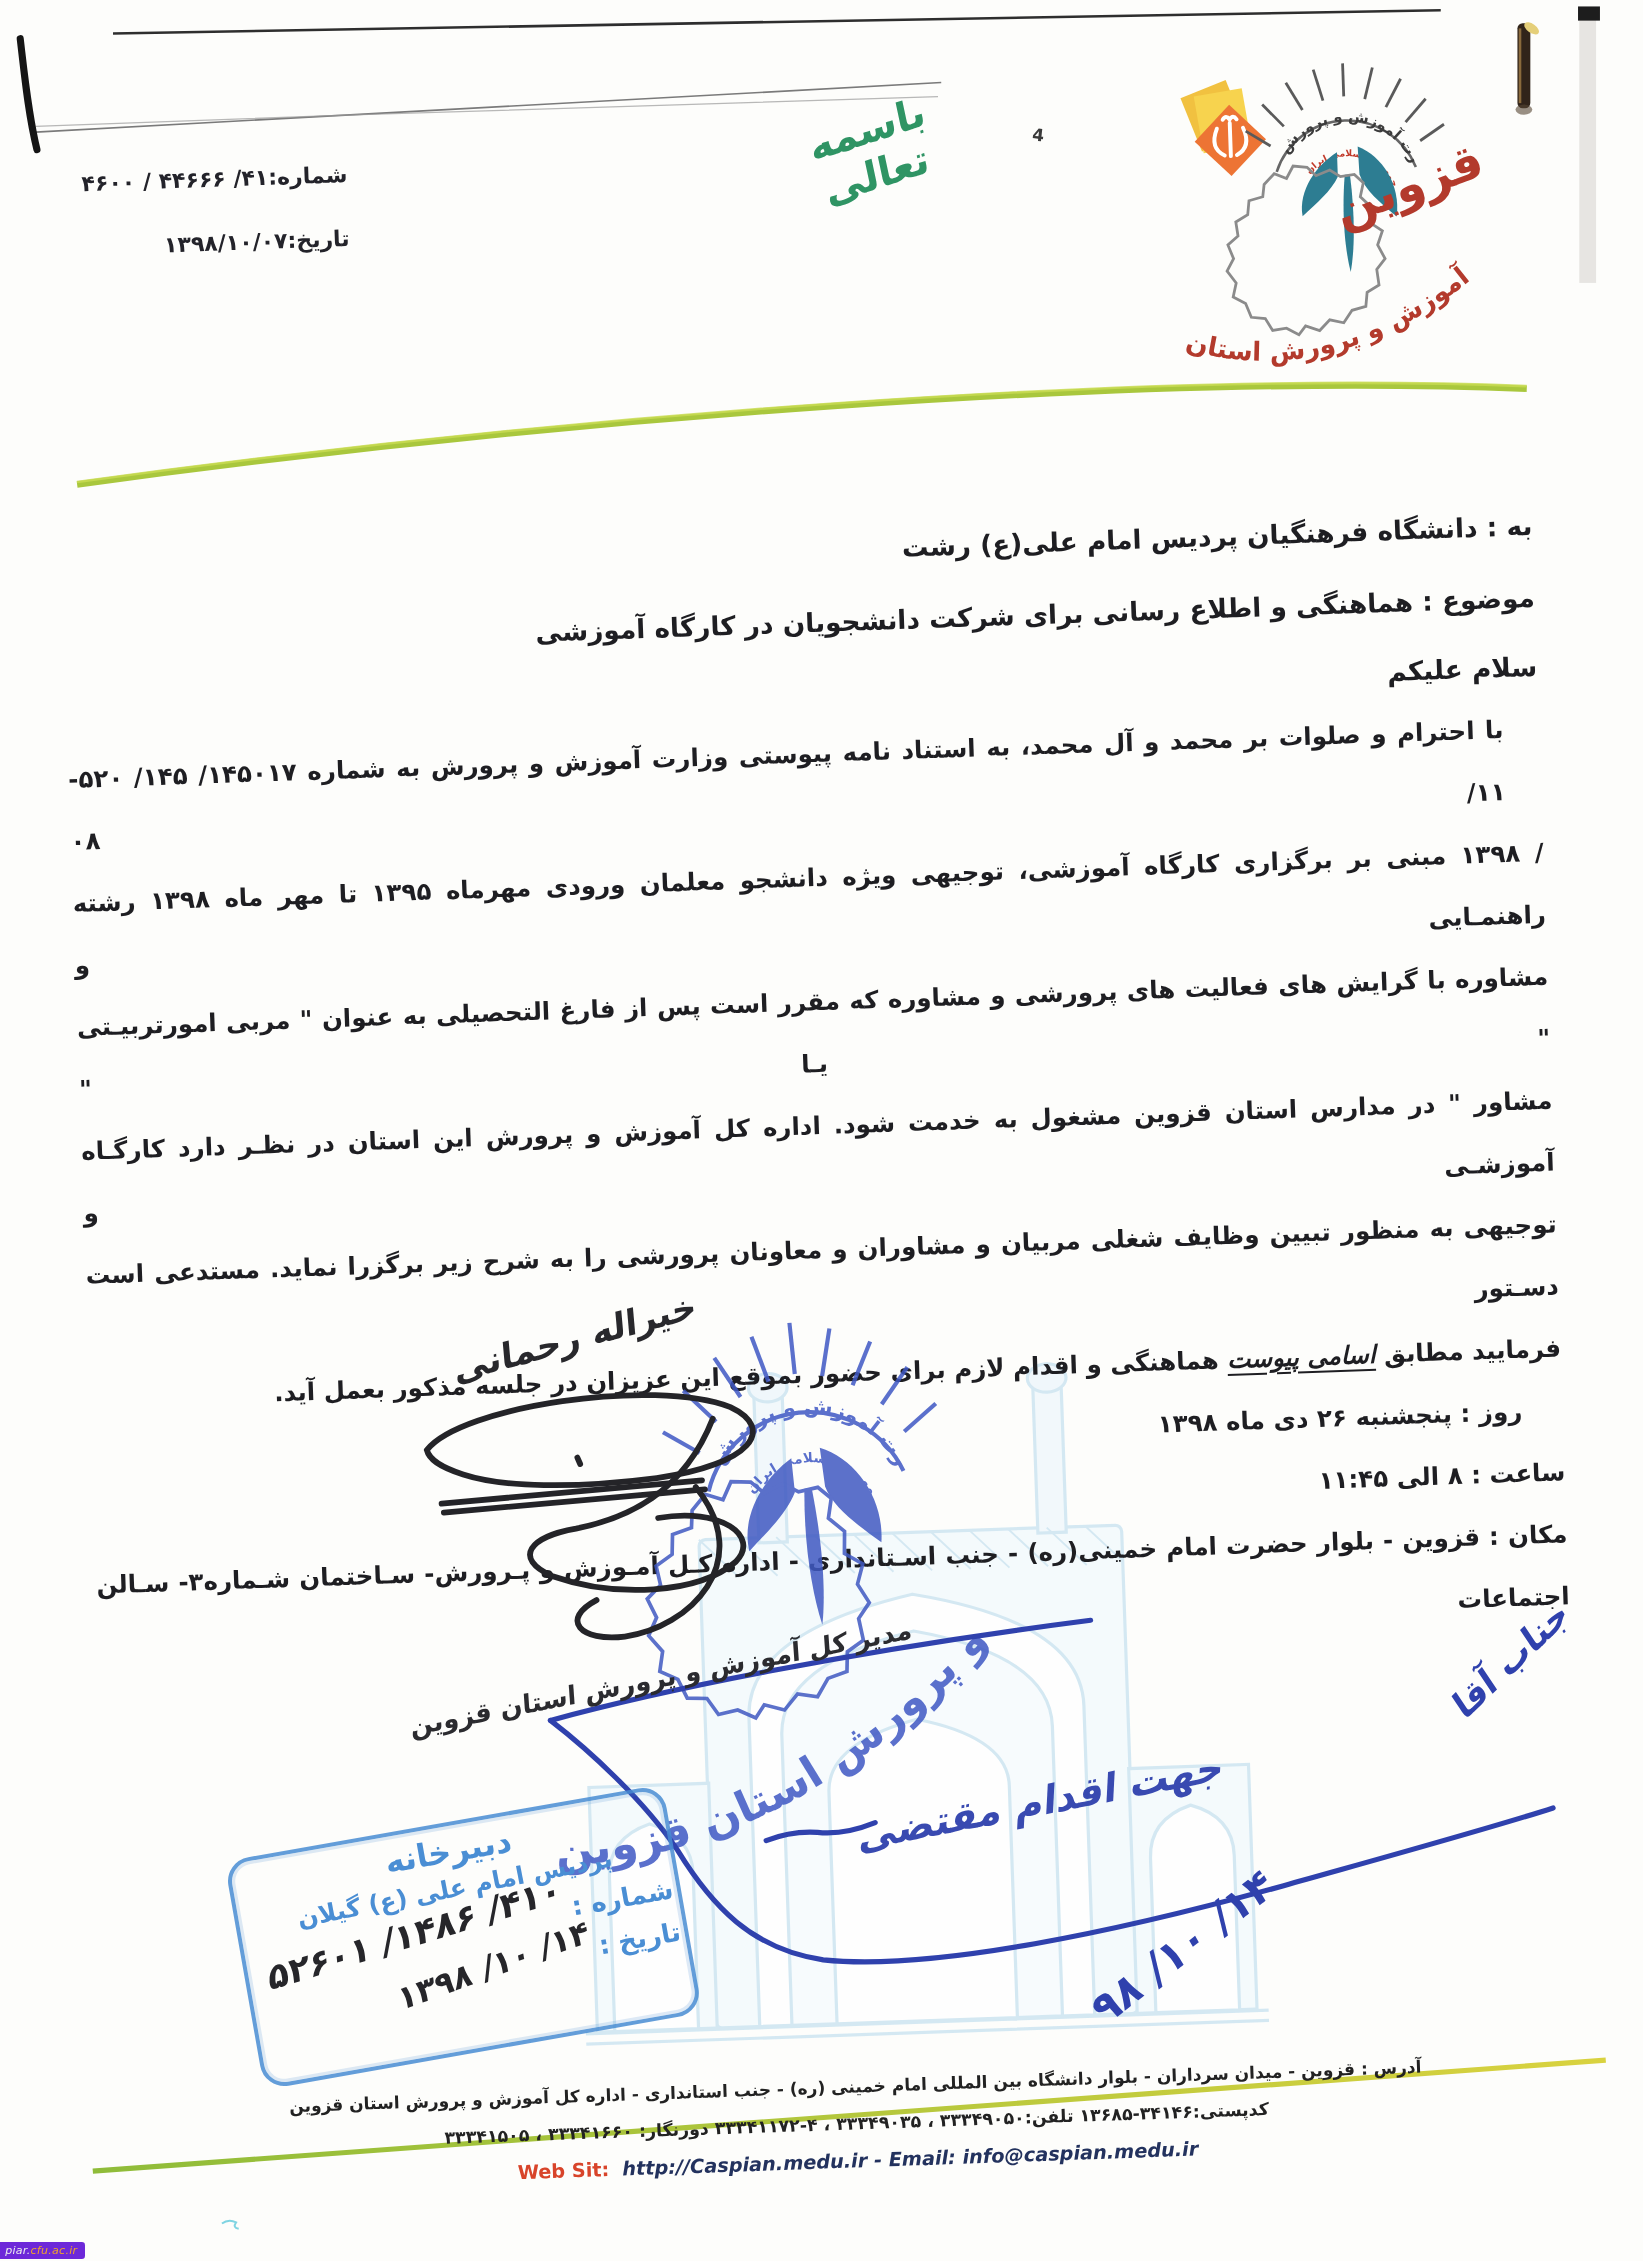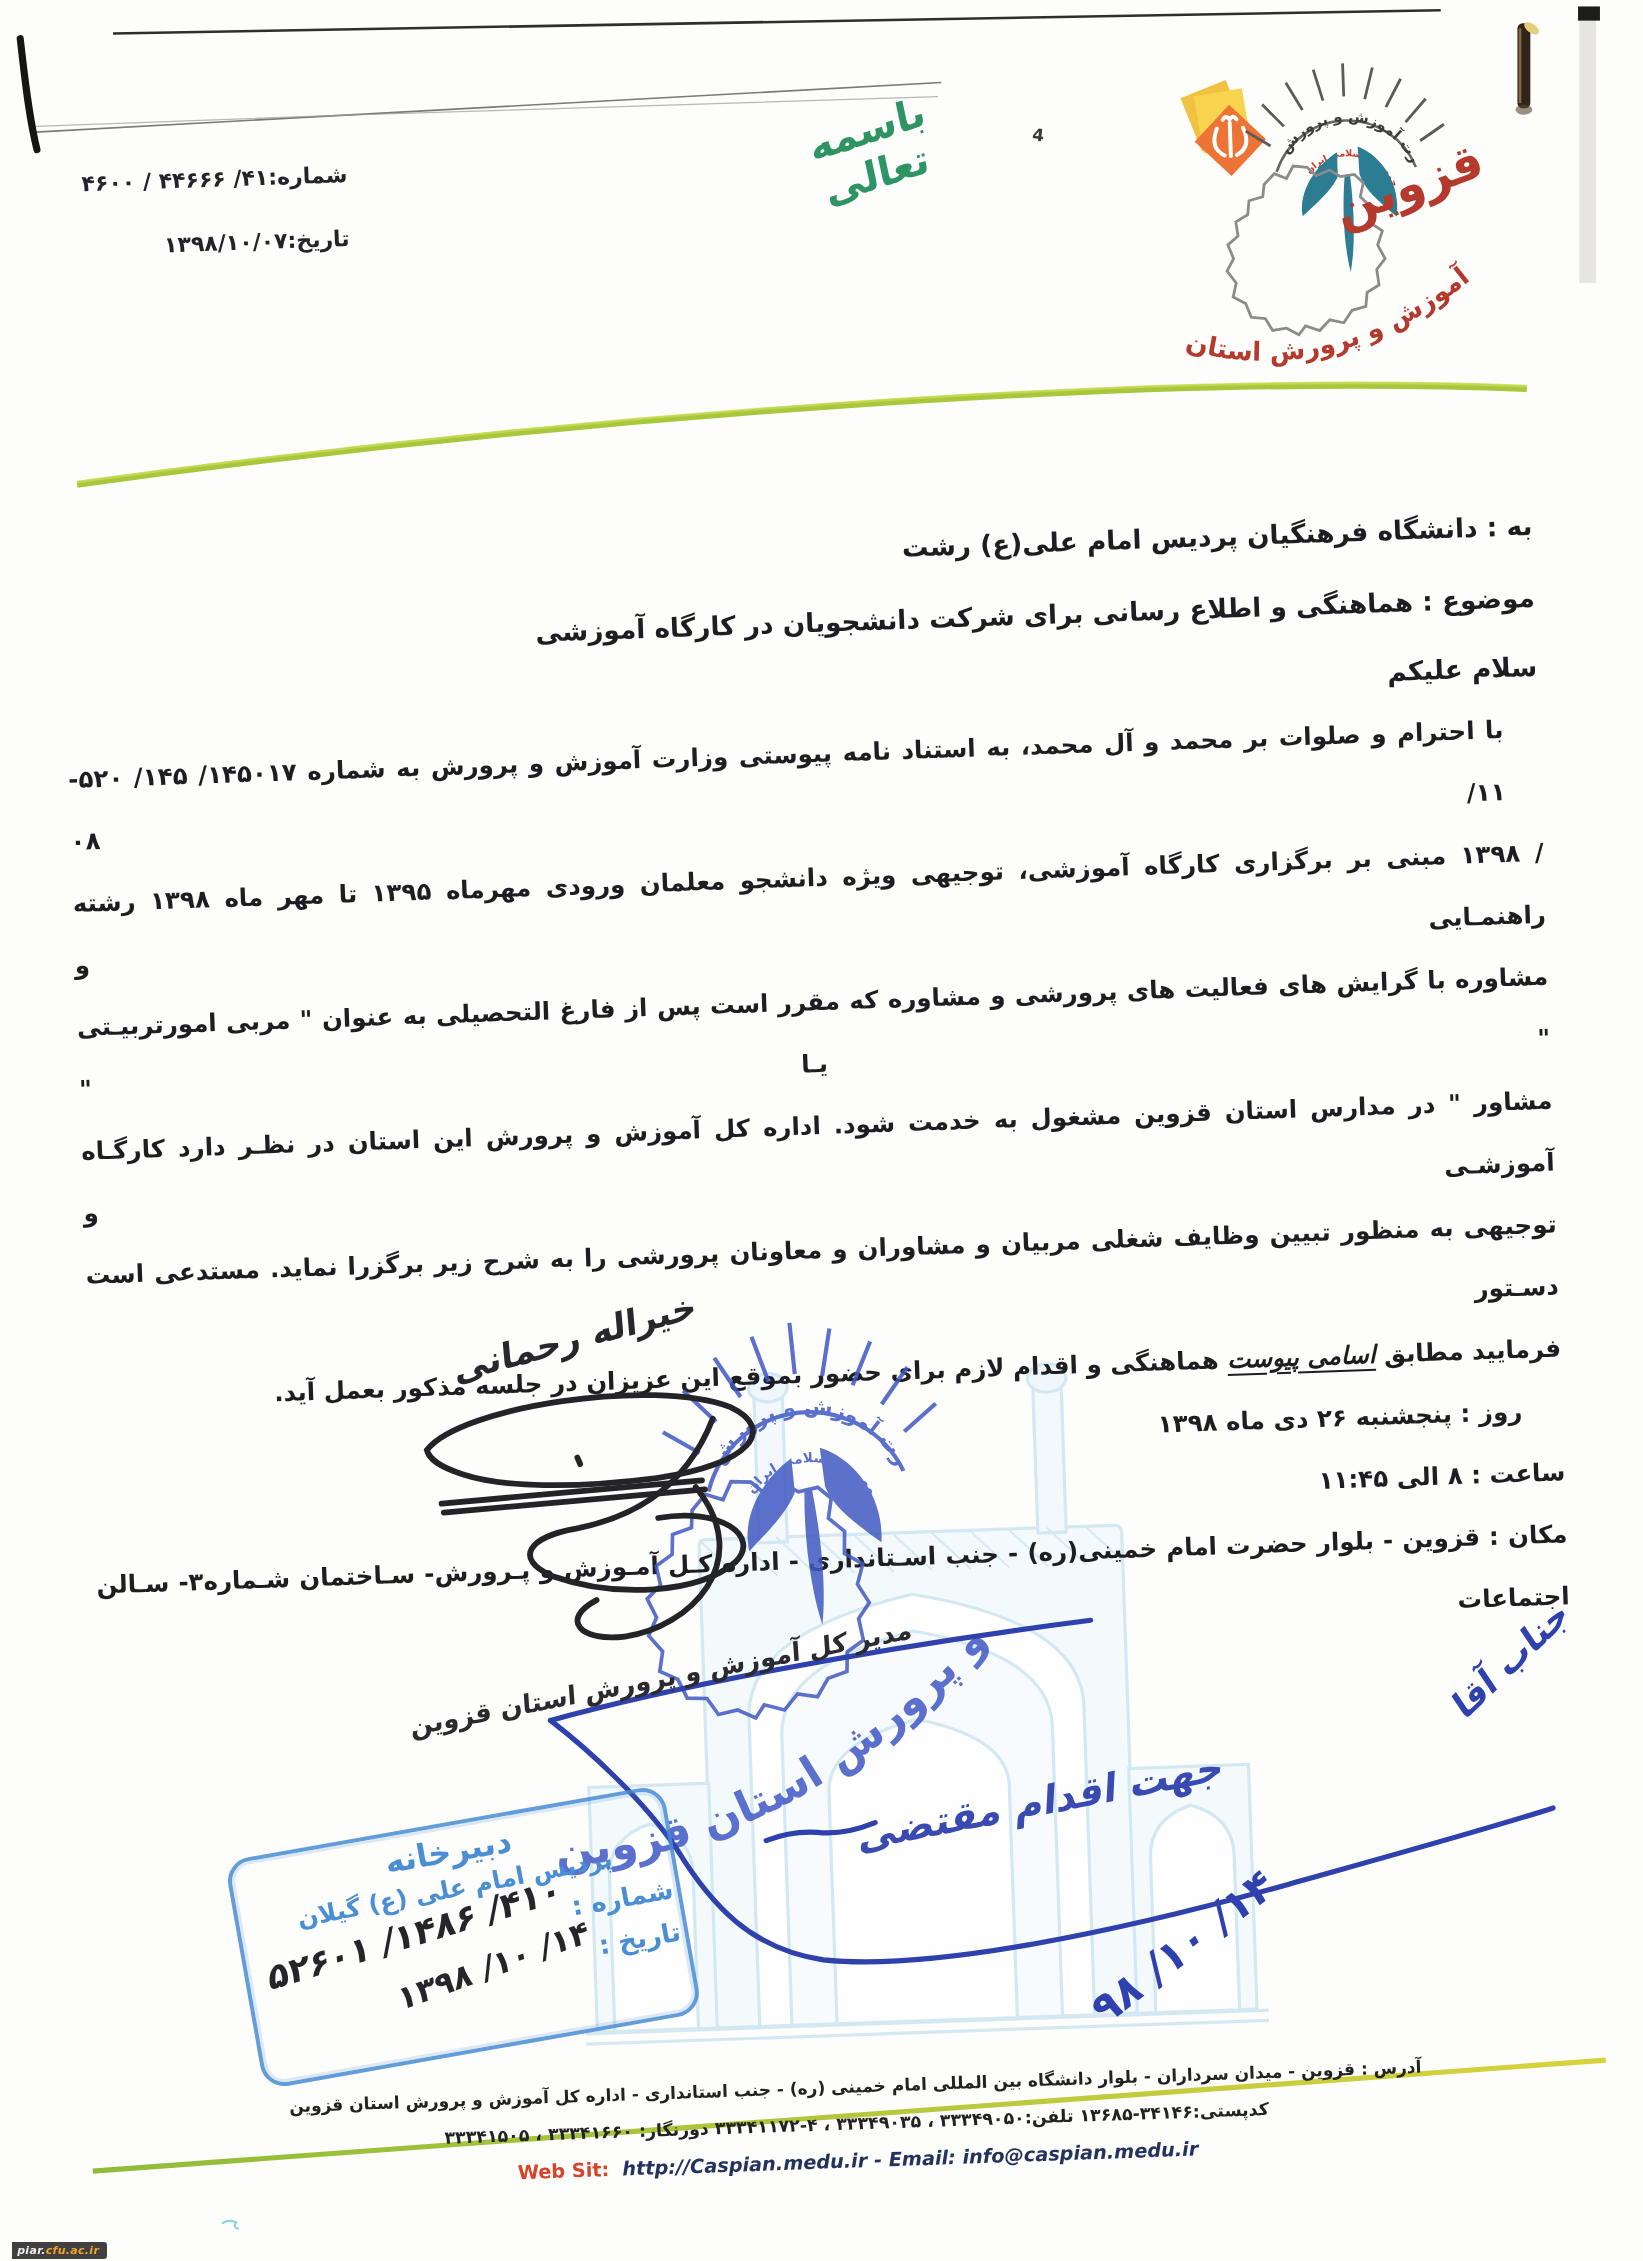--- a/index.html
+++ b/index.html
@@ -54,22 +54,22 @@
   
   .footer{position:absolute;left:0;top:2077px;width:1644px;z-index:3;direction:rtl;
           text-align:center;color:#222;}
   .footer .f1{font-size:17px;font-weight:bold;}
   .footer .f2{font-size:17.4px;font-weight:bold;margin-top:17px;}
   .footer .f3{font-size:19.3px;font-weight:bold;margin-top:15.5px;direction:ltr;
               font-style:italic;color:#23325e;}
   .footer .weblabel{color:#d8442a;font-style:normal;margin-right:6.4px;}
   
   .artifact{position:absolute;z-index:10;}
-  .badge{position:absolute;left:12px;top:2242px;z-index:11;background:#404040;color:#eee;
-         font-size:11px;font-weight:bold;font-style:italic;padding:1.9px 7.7px 2.6px 5.2px;
+  .badge{position:absolute;left:0;top:2242px;z-index:11;background:#6d28d9;color:#eee;
+         font-size:11px;font-weight:normal;font-style:italic;padding:1.9px 7.7px 2.6px 5.2px;
          border-radius:0 3.2px 3.2px 0;letter-spacing:0.3px;}
   .badge .org{color:#f0a22b;}
   .tiny4{position:absolute;left:1067px;top:133px;z-index:4;font-size:17px;font-weight:bold;
          color:#3a3a3a;transform:rotate(8deg);}
 </style>
 </head>
 <body>
 
 <div class="page">
 

